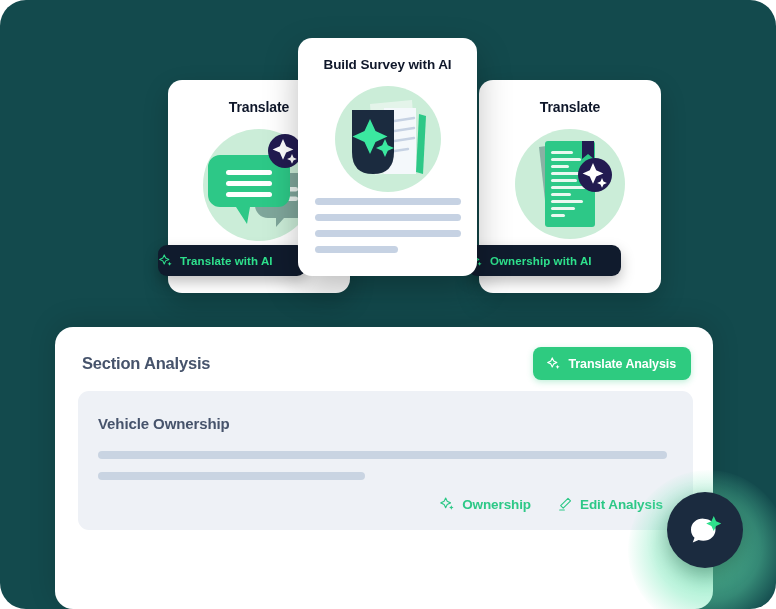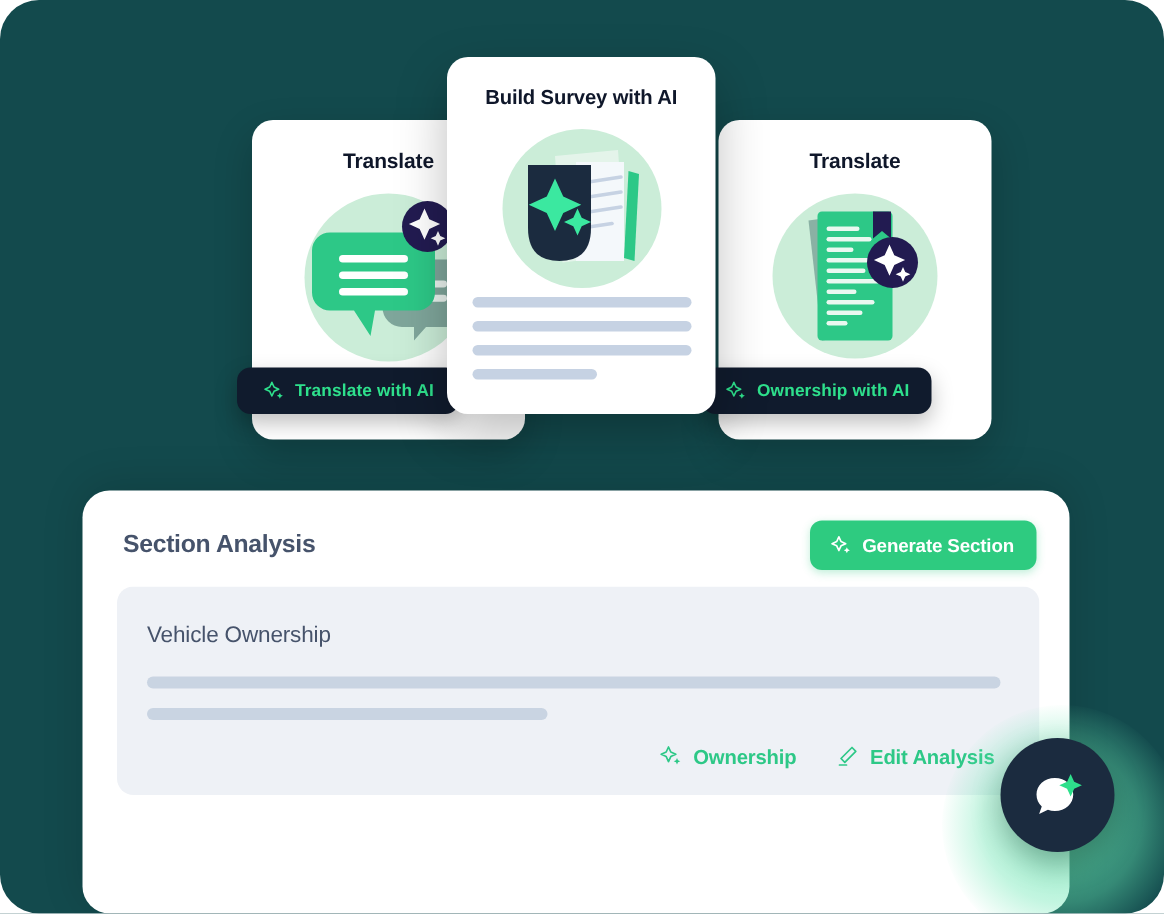--- a/index.html
+++ b/index.html
@@ -42,21 +42,21 @@
   .illus{position:relative;margin:10px auto 0;}
   .illus .disc{
     position:absolute;left:50%;top:0;transform:translateX(-50%);
     border-radius:50%;background:#CBEDD8;
   }
   .illus svg{position:relative;display:block;margin:0 auto;}
 
   
   .pill{
     position:absolute;height:31px;border-radius:9px;background:#101B2D;
-    display:flex;align-items:center;justify-content:center;gap:7px;
+    display:flex;align-items:center;gap:7px;
     color:#2EE08C;font-size:11.5px;font-weight:700;letter-spacing:.1px;
     box-shadow:0 6px 14px rgba(0,0,0,.25);
     cursor:pointer;
   }
   .pill-left{left:158px;top:245px;width:148px;}
   .pill-right{left:468px;top:245px;width:153px;}
   .pill .lbl{white-space:nowrap;}
 
   
   .sk-wrap{position:absolute;left:17px;top:160px;width:146px;}
@@ -95,21 +95,21 @@
     display:flex;align-items:center;justify-content:center;flex:0 0 auto;
   }
   .section-label{
     color:#ffffff;font-size:15px;font-weight:700;margin-left:17px;
     letter-spacing:-.1px;flex:1 1 auto;
   }
   .chev{flex:0 0 auto;}
 
   .section-body{background:#EEF1F6;padding:24px 26px 18px 20px;min-height:125px;
     box-sizing:border-box;}
-  .q-title{color:#46536B;font-size:15px;font-weight:400;letter-spacing:-.1px;}
+  .q-title{color:#46536B;font-size:15px;font-weight:700;letter-spacing:-.1px;}
   .body-sk{margin-top:19px;}
   .body-sk .sk2{height:8px;border-radius:5px;background:#C9D4E2;margin-bottom:13px;}
   .actions{
     display:flex;justify-content:flex-end;align-items:center;gap:26px;
     margin-top:16px;padding-right:4px;
   }
   .action{
     display:inline-flex;align-items:center;gap:7px;
     color:#2DC887;font-size:13.5px;font-weight:700;letter-spacing:-.1px;
     cursor:pointer;
@@ -240,21 +240,21 @@
   </div>
 
   <div class="panel">
     <div class="panel-head">
       <div class="panel-title">Section Analysis</div>
       <button class="btn-generate">
         <svg width="15" height="15" viewBox="0 0 24 24" aria-hidden="true">
           <path d="M10 3 l2.3 5 l5 2.3 l-5 2.3 l-2.3 5 l-2.3 -5 l-5 -2.3 l5 -2.3 z" fill="none" stroke="#FFFFFF" stroke-width="1.8" stroke-linejoin="round"></path>
           <path d="M18.5 14 l1 2.3 l2.3 1 l-2.3 1 l-1 2.3 l-1 -2.3 l-2.3 -1 l2.3 -1 z" fill="#FFFFFF"></path>
         </svg>
-        <span>Generate Section</span>
+        <span>Translate Analysis</span>
       </button>
     </div>
   </div>
 
   <div class="section">
 
     <div class="section-body">
       <div class="q-title">Vehicle Ownership</div>
       <div class="body-sk">
         <div class="sk2" style="width:100%"></div>

